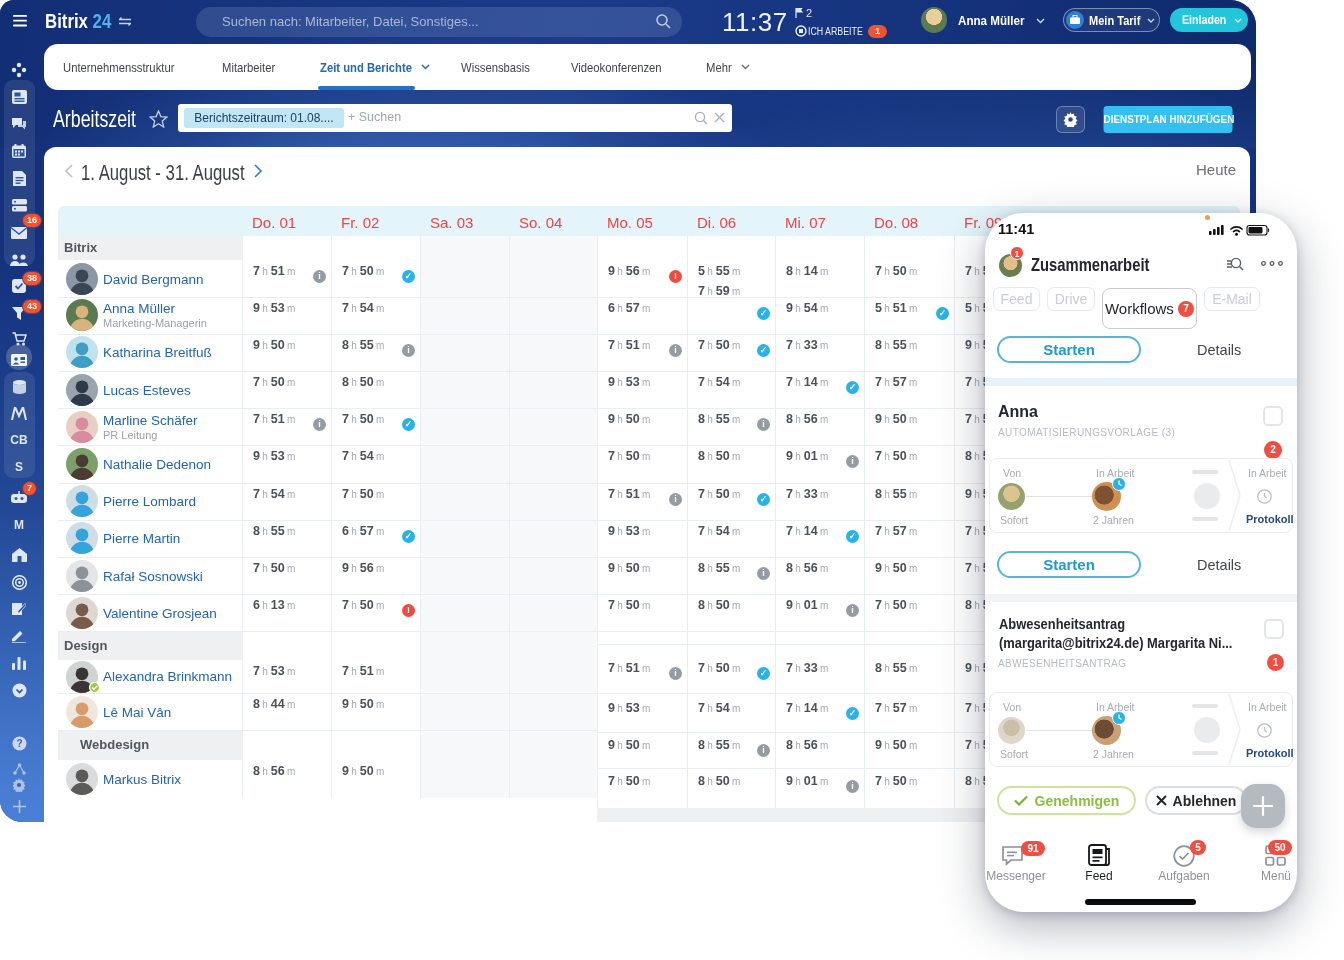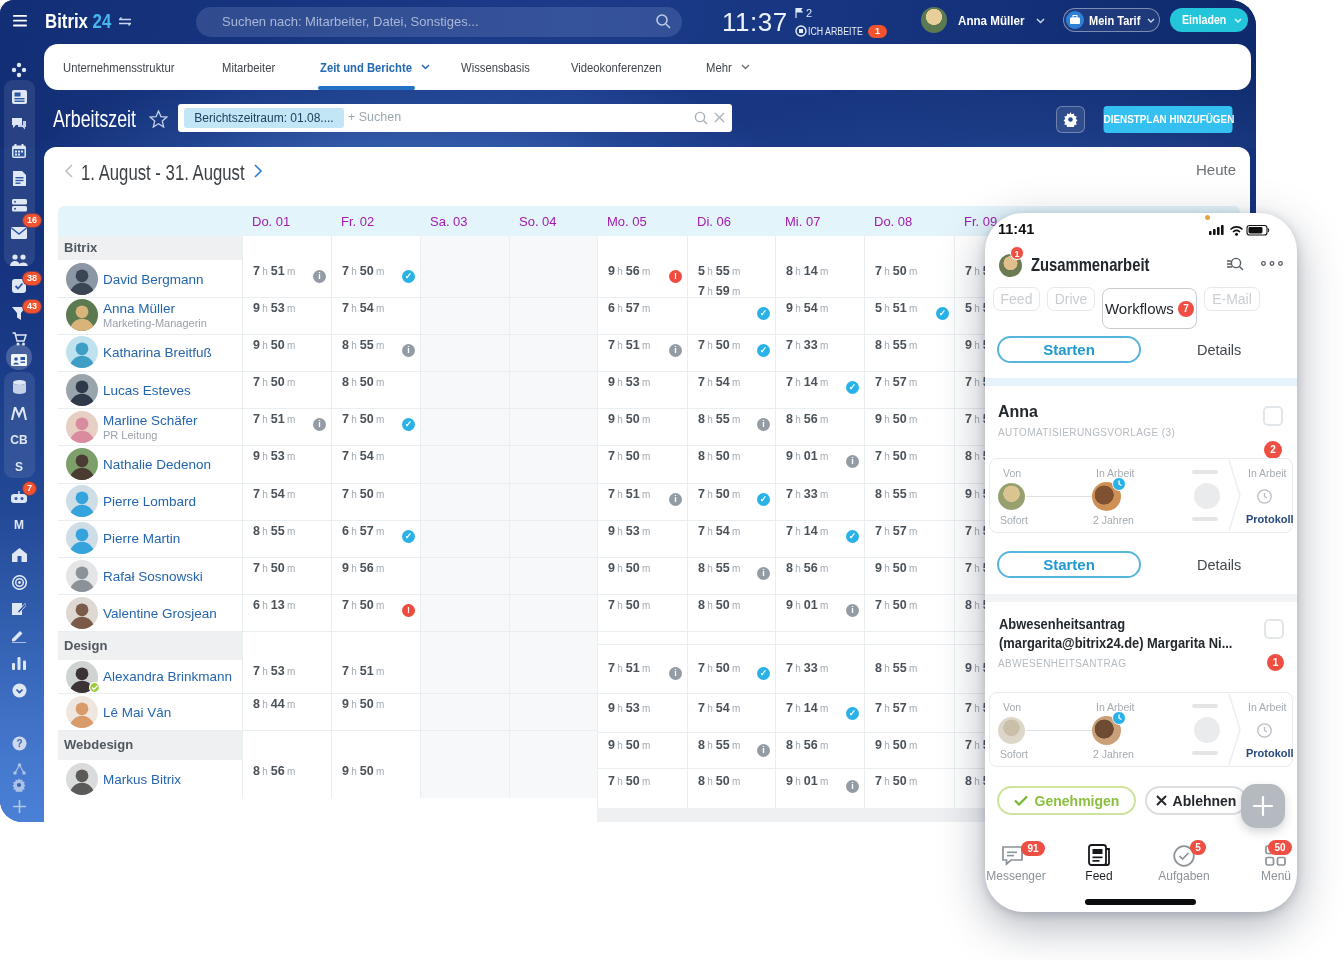--- a/index.html
+++ b/index.html
@@ -23,21 +23,21 @@
 .vline{position:absolute;width:1px;background:#e9eef1}
 .hline{position:absolute;height:1px;background:#e9eef1}
 .cv{position:absolute;white-space:nowrap;color:#4a5158;font-size:12.5px}
 .cv b{font-weight:bold;letter-spacing:.2px}
 .cv i{font-style:normal;color:#a3abb2;font-size:10px;margin:0 3px 0 2px}
 .ci{display:inline-block;width:13px;height:13px;border-radius:7px;color:#fff;font-size:9px;font-weight:bold;
  text-align:center;line-height:13px;font-style:normal}
 .gband{position:absolute;left:14px;background:#eef0f2;color:#50575e;font-weight:bold;font-size:13px}
 .pname{position:absolute;color:#2465ae;font-size:13.5px;white-space:nowrap}
 .psub{position:absolute;color:#9aa2aa;font-size:11px;white-space:nowrap}
-.dayh{position:absolute;top:0;color:#a21caf;font-size:13px}
+.dayh{position:absolute;top:0;color:#ef4444;font-size:15px}
 .phone{position:absolute;left:985px;top:213px;width:312px;height:699px;background:#fff;border-radius:38px;
  box-shadow:0 14px 45px rgba(45,55,75,.38), 0 2px 10px rgba(45,55,75,.22)}
 .pill{position:absolute;height:24px;border:1px solid #e6e9eb;border-radius:7px;color:#c9ced3;font-size:14px;
  display:flex;align-items:center;justify-content:center}
 .obtn{position:absolute;border-radius:16px;display:flex;align-items:center;justify-content:center;font-weight:bold}
 .dlab{position:absolute;color:#a4abb1;font-size:10.5px;white-space:nowrap}
 .wcard{position:absolute;left:989px;width:304px;height:75px;border:1px solid #e9ebed;border-radius:8px;background:#fff}
 .av{border-radius:50%;position:absolute}
 .navlab{position:absolute;color:#8b9298;font-size:12px;text-align:center}
 .rb{position:absolute;background:#ef4e42;color:#fff;font-weight:bold;border-radius:9px;text-align:center}
@@ -297,21 +297,21 @@
 <div class="dayh" style="left:386px;top:67px">Sa. 03</div>
 <div class="dayh" style="left:475px;top:67px">So. 04</div>
 <div class="dayh" style="left:563px;top:67px">Mo. 05</div>
 <div class="dayh" style="left:653px;top:67px">Di. 06</div>
 <div class="dayh" style="left:741px;top:67px">Mi. 07</div>
 <div class="dayh" style="left:830px;top:67px">Do. 08</div>
 <div class="dayh" style="left:920px;top:67px">Fr. 09</div>
 <div class="abs" style="left:376px;top:89px;width:177px;height:562px;background:#f6f8f9"></div>
 <div class="gband" style="top:89px;width:184px;height:24px;line-height:24px"><span style="margin-left:6px">Bitrix</span></div>
 <div class="gband" style="top:484px;width:184px;height:29px;line-height:29px"><span style="margin-left:6px">Design</span></div>
-<div class="gband" style="top:583px;width:184px;height:30px;line-height:30px"><span style="margin-left:6px">Webdesign</span></div>
+<div class="gband" style="top:583px;width:184px;height:30px;line-height:30px"><span style="margin-left:22px">Webdesign</span></div>
 <div class="vline" style="left:198px;top:89px;height:562px"></div>
 <div class="vline" style="left:287px;top:89px;height:562px"></div>
 <div class="vline" style="left:376px;top:89px;height:562px"></div>
 <div class="vline" style="left:465px;top:89px;height:562px"></div>
 <div class="vline" style="left:553px;top:89px;height:572px"></div>
 <div class="vline" style="left:643px;top:89px;height:572px"></div>
 <div class="vline" style="left:731px;top:89px;height:572px"></div>
 <div class="vline" style="left:820px;top:89px;height:572px"></div>
 <div class="vline" style="left:910px;top:89px;height:572px"></div>
 <div class="vline" style="left:1000px;top:89px;height:572px"></div>

